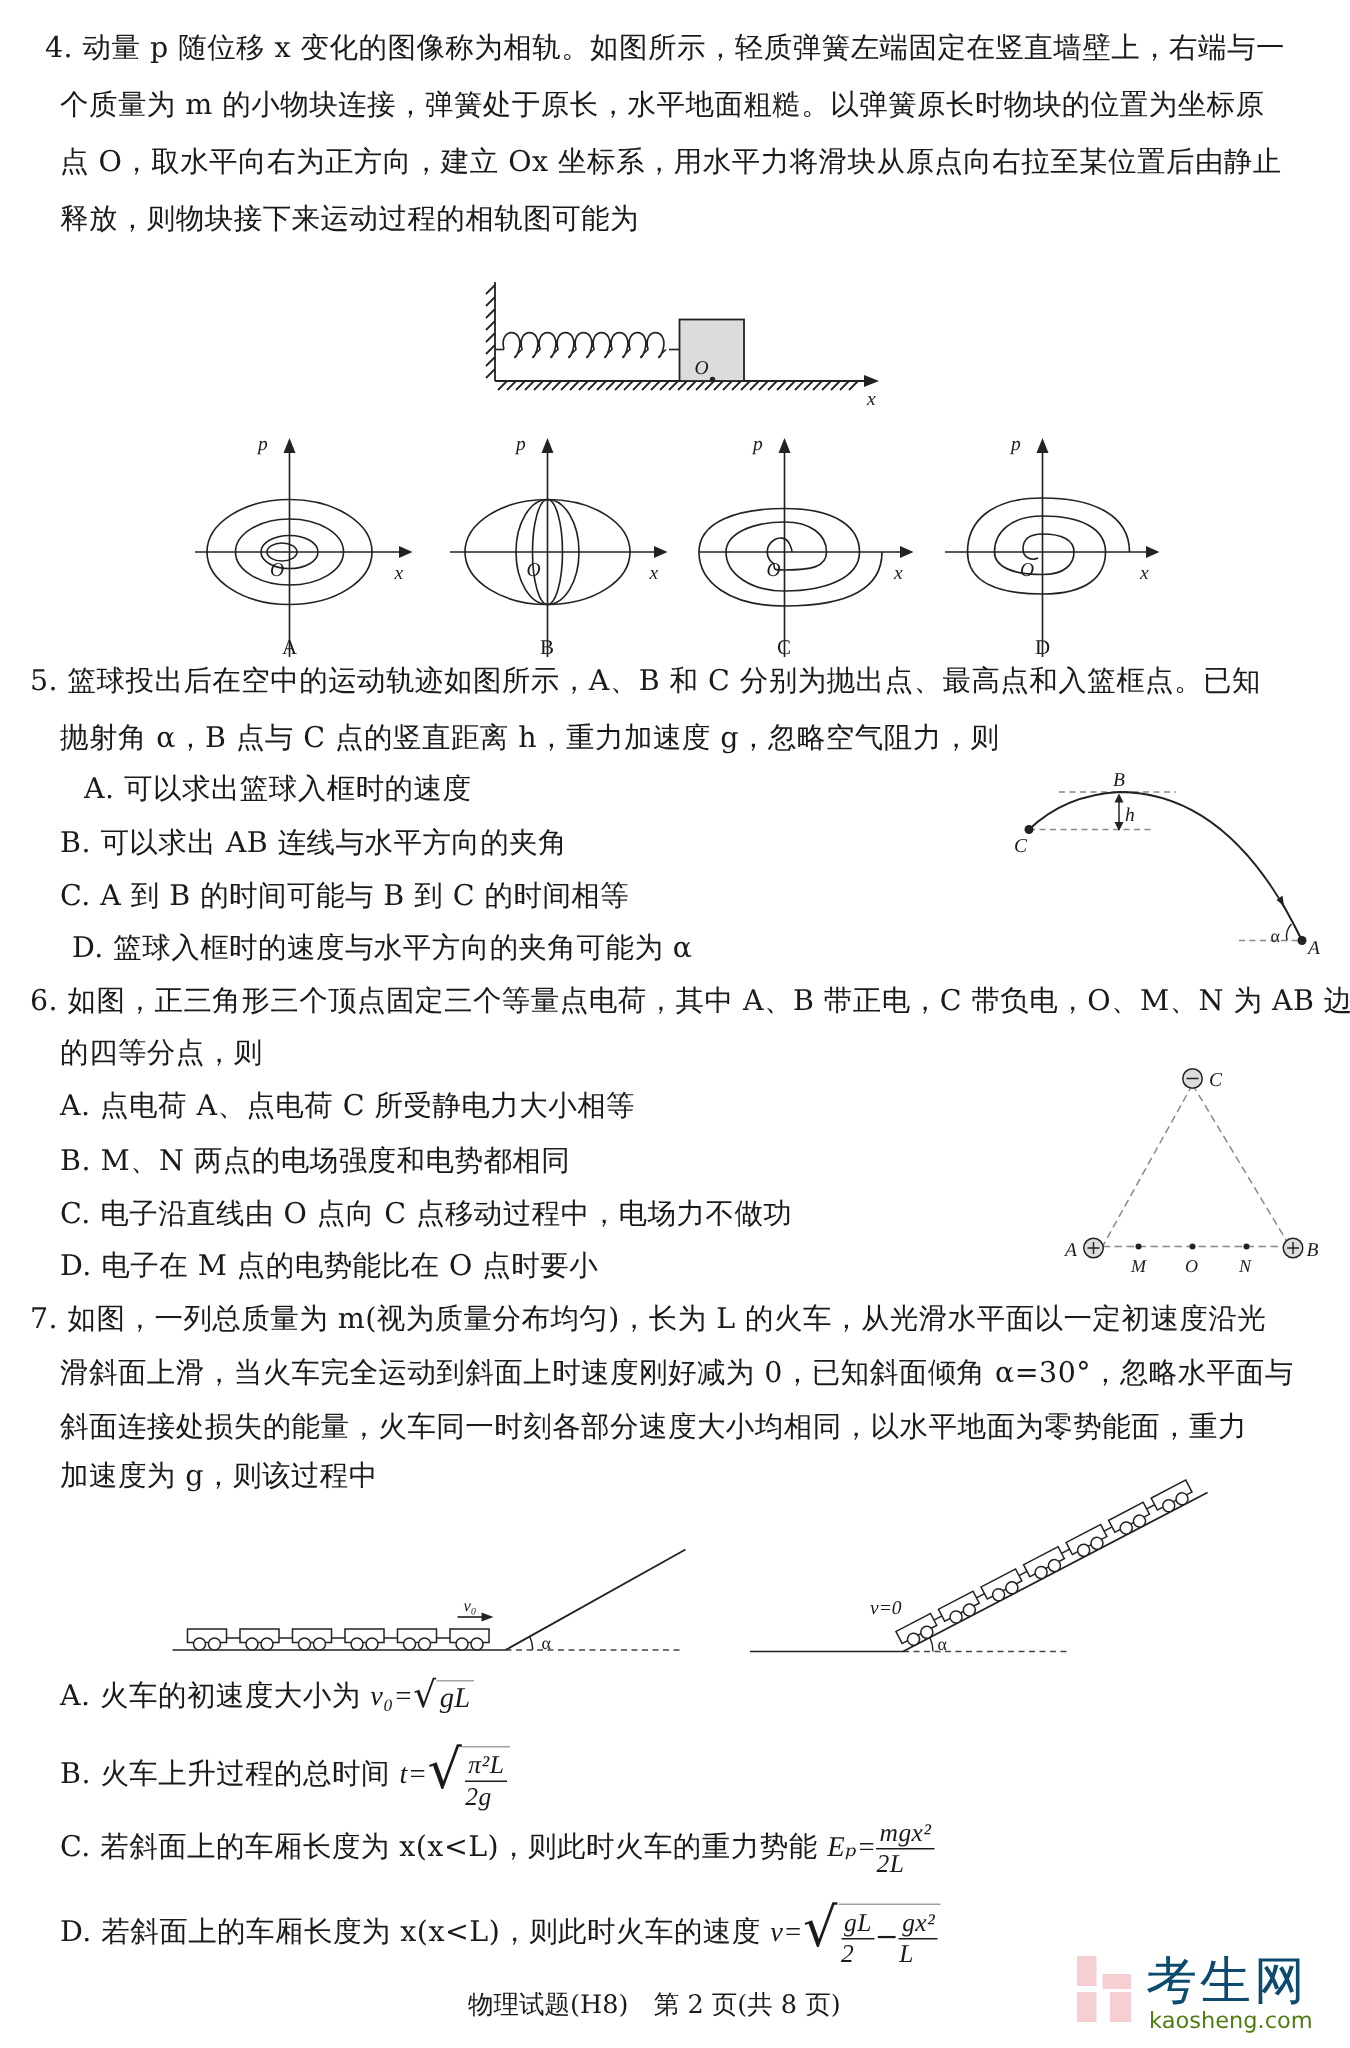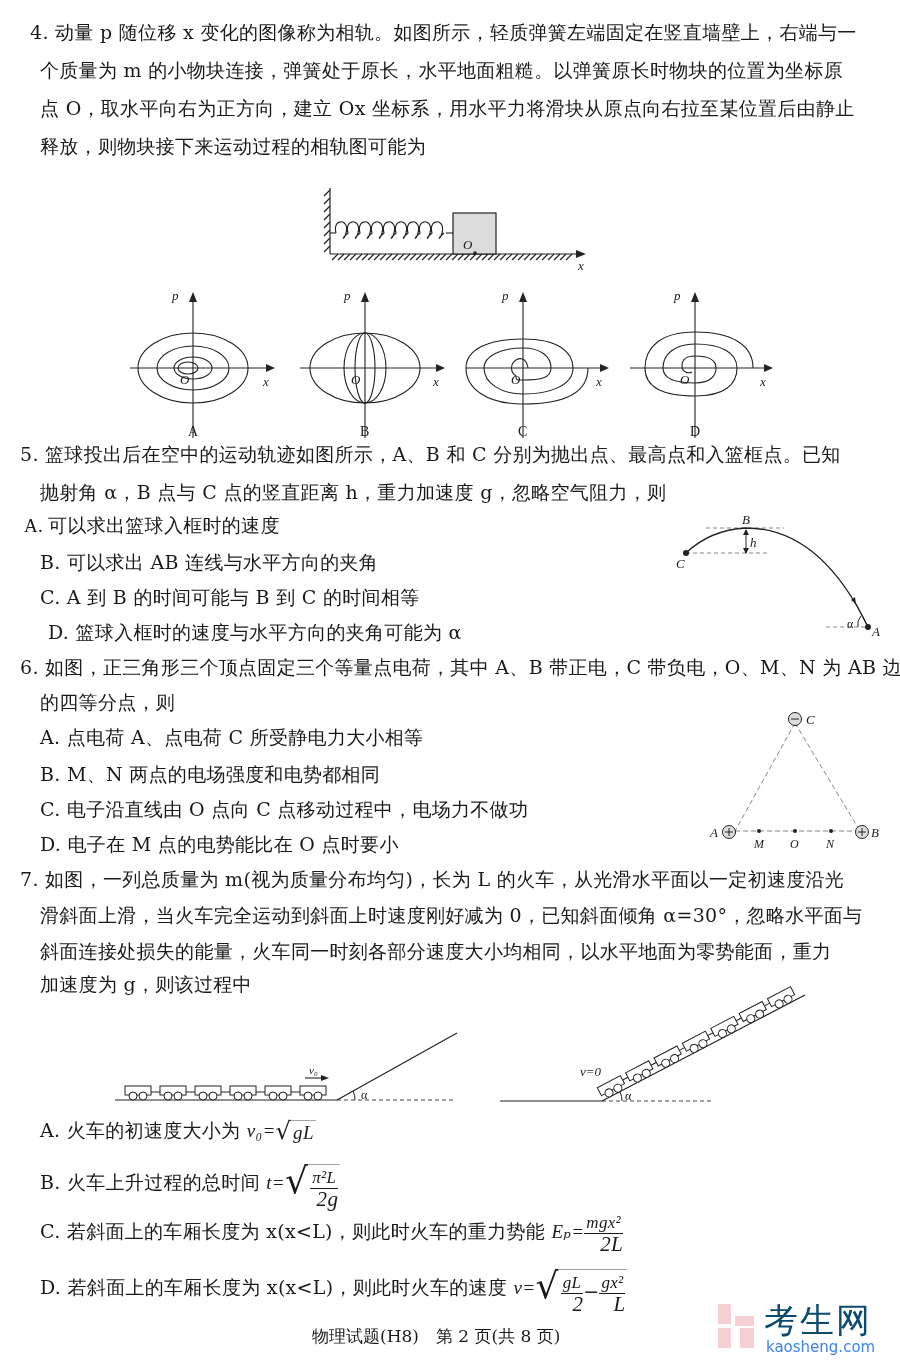--- a/index.html
+++ b/index.html
@@ -10,23 +10,23 @@
   }
   .line {
     position: absolute; font-size: 19px; line-height: 24px; white-space: nowrap;
     letter-spacing: 0.3px;
   }
   .math { font-family: "Liberation Serif", "DejaVu Serif", serif; font-style: italic; }
   svg { position: absolute; overflow: visible; }
   svg text { font-family: "Liberation Serif", serif; fill: #1a1a1a; }
   .footer { position: absolute; left: 312px; top: 1325px; font-size: 17px; white-space: nowrap; }
   .wm { position: absolute; left: 716px; top: 1298px; width: 180px; height: 60px; }
-  .frac { display: inline-block; vertical-align: middle; text-align: right; font-style: italic; font-family: "Liberation Serif", serif; }
+  .frac { display: inline-block; vertical-align: middle; text-align: left; font-style: italic; font-family: "Liberation Serif", serif; }
   .frac .num { display: block; border-bottom: 1px solid #1a1a1a; padding: 0 2px; line-height: 20px; font-size: 17px; }
-  .frac .den { display: block; line-height: 20px; font-size: 21px; }
+  .frac .den { display: block; line-height: 20px; font-size: 17px; }
   .sqrt { display: inline-block; vertical-align: middle; }
   .sqrt .rad { display: inline-block; border-top: 1px solid #a3a3a3; padding: 0 2px; }
   .radsym { font-size: 24px; font-style: normal; }
 </style>
 </head>
 <body>
 
 <div>
   <div class="line" style="left:30px; top:20px;">4. 动量 p 随位移 x 变化的图像称为相轨。如图所示，轻质弹簧左端固定在竖直墙壁上，右端与一</div>
   <div class="line" style="left:40px; top:58px;">个质量为 m 的小物块连接，弹簧处于原长，水平地面粗糙。以弹簧原长时物块的位置为坐标原</div>
@@ -156,21 +156,21 @@
     <text x="44" y="12" font-size="13" font-style="italic">p</text>
     <text x="130" y="98" font-size="13" font-style="italic">x</text>
     <text x="50" y="96" font-size="13" font-style="italic">O</text>
     <text x="60" y="148" font-size="14">D</text>
   </svg>
 </div>
 
 <div>
   <div class="line" style="left:20px; top:442px;">5. 篮球投出后在空中的运动轨迹如图所示，A、B 和 C 分别为抛出点、最高点和入篮框点。已知</div>
   <div class="line" style="left:40px; top:480px;">抛射角 α，B 点与 C 点的竖直距离 h，重力加速度 g，忽略空气阻力，则</div>
-  <div class="line" style="left:24px; top:514px;font-family:Liberation Serif, serif;">A. 可以求出篮球入框时的速度</div>
+  <div class="line" style="left:56px; top:514px;">A. 可以求出篮球入框时的速度</div>
   <div class="line" style="left:40px; top:550px;">B. 可以求出 AB 连线与水平方向的夹角</div>
   <div class="line" style="left:40px; top:585px;">C. A 到 B 的时间可能与 B 到 C 的时间相等</div>
   <div class="line" style="left:48px; top:620px;">D. 篮球入框时的速度与水平方向的夹角可能为 α</div>
 
   <svg style="left:670px; top:510px;" width="220" height="135" viewBox="0 0 220 135">
     <g stroke="#888" stroke-dasharray="4,3" stroke-width="1" fill="none">
       <line x1="36" y1="18" x2="114" y2="18"></line>
       <line x1="16" y1="43" x2="98" y2="43"></line>
       <line x1="156" y1="117" x2="196" y2="117"></line>
     </g>
@@ -354,14 +354,14 @@
 <div class="footer">物理试题(H8)　第 2 页(共 8 页)</div>
 
 <div class="wm">
   <svg style="left:0; top:4px;" width="40" height="48" viewBox="0 0 40 48">
     <rect x="2" y="2" width="13" height="20" fill="#f5cfd1"></rect>
     <rect x="2" y="26" width="13" height="20" fill="#f5cfd1"></rect>
     <rect x="19" y="14" width="19" height="10" fill="#f5cfd1"></rect>
     <rect x="24" y="26" width="14" height="20" fill="#f5cfd1"></rect>
   </svg>
   <div style="position:absolute; left:48px; top:0; font-size:34px; color:#0c4a6e; font-family:'DejaVu Sans',sans-serif; letter-spacing:2px;">考生网</div>
-  <div style="position:absolute; left:50px; top:40px; font-size:15px; color:#3b82f6; font-family:'DejaVu Sans',sans-serif;">kaosheng.com</div>
+  <div style="position:absolute; left:50px; top:40px; font-size:15px; color:#4d7c0f; font-family:'DejaVu Sans',sans-serif;">kaosheng.com</div>
 </div>
 
 </body></html>

